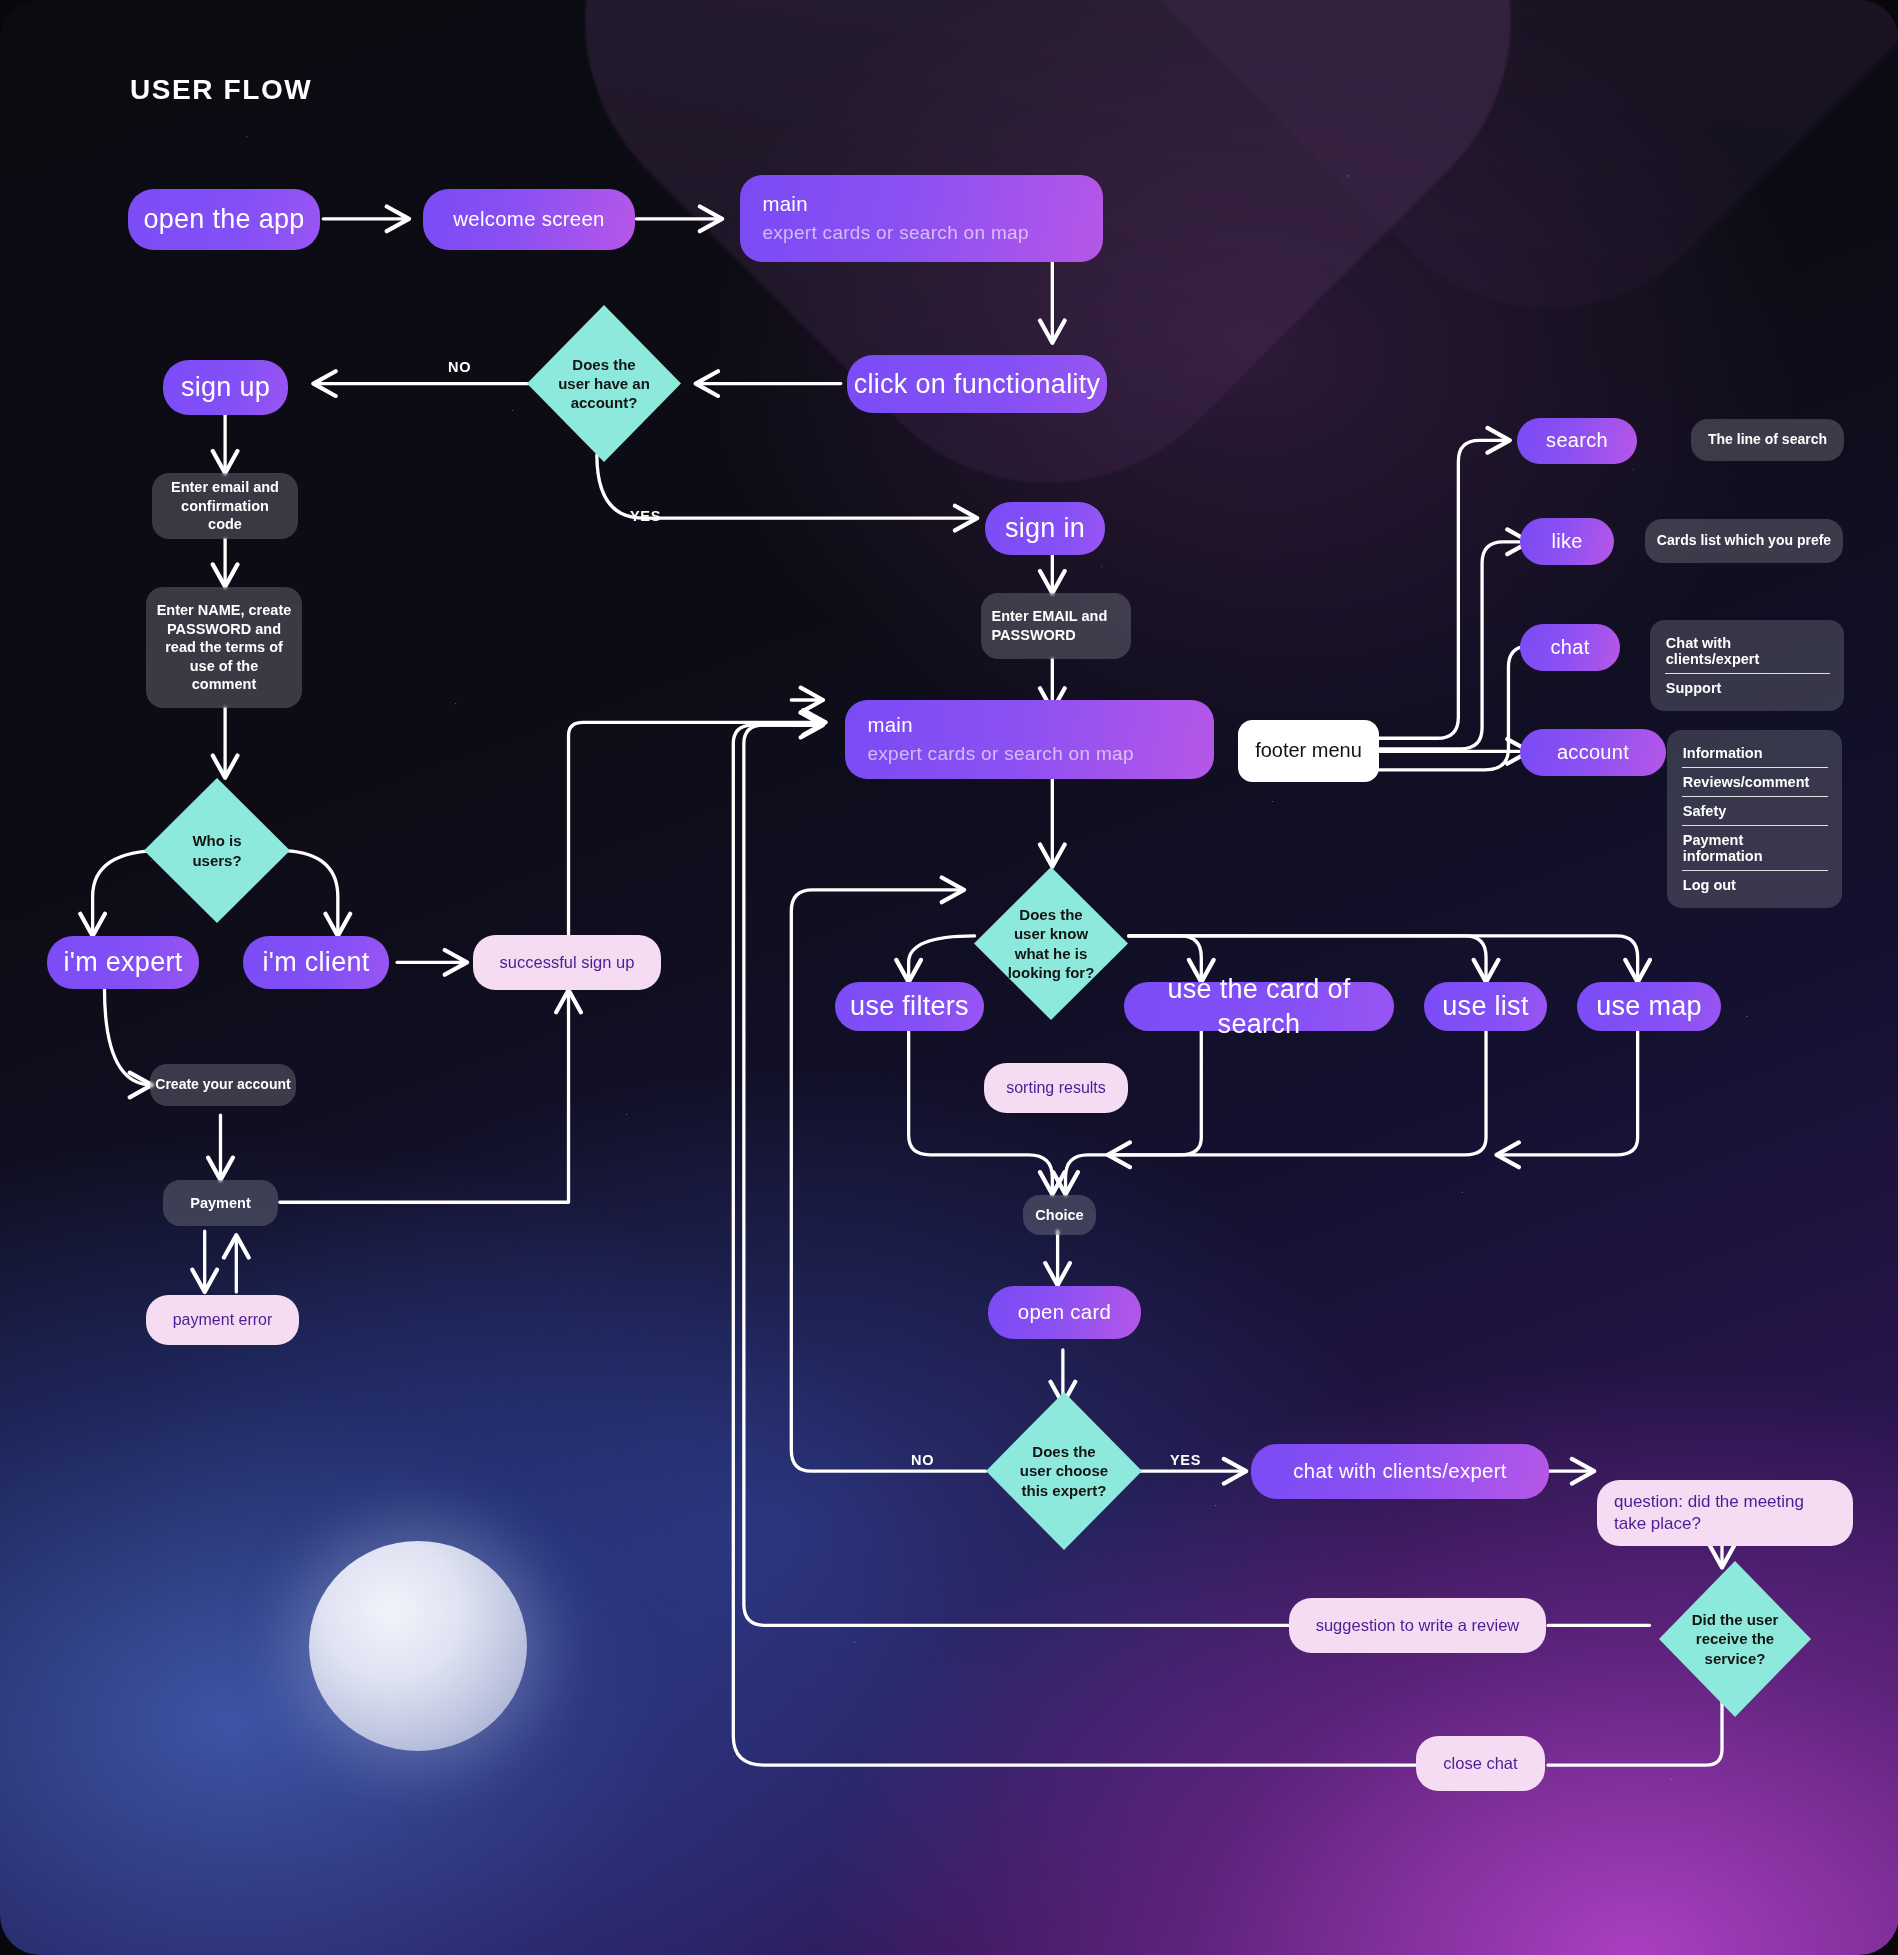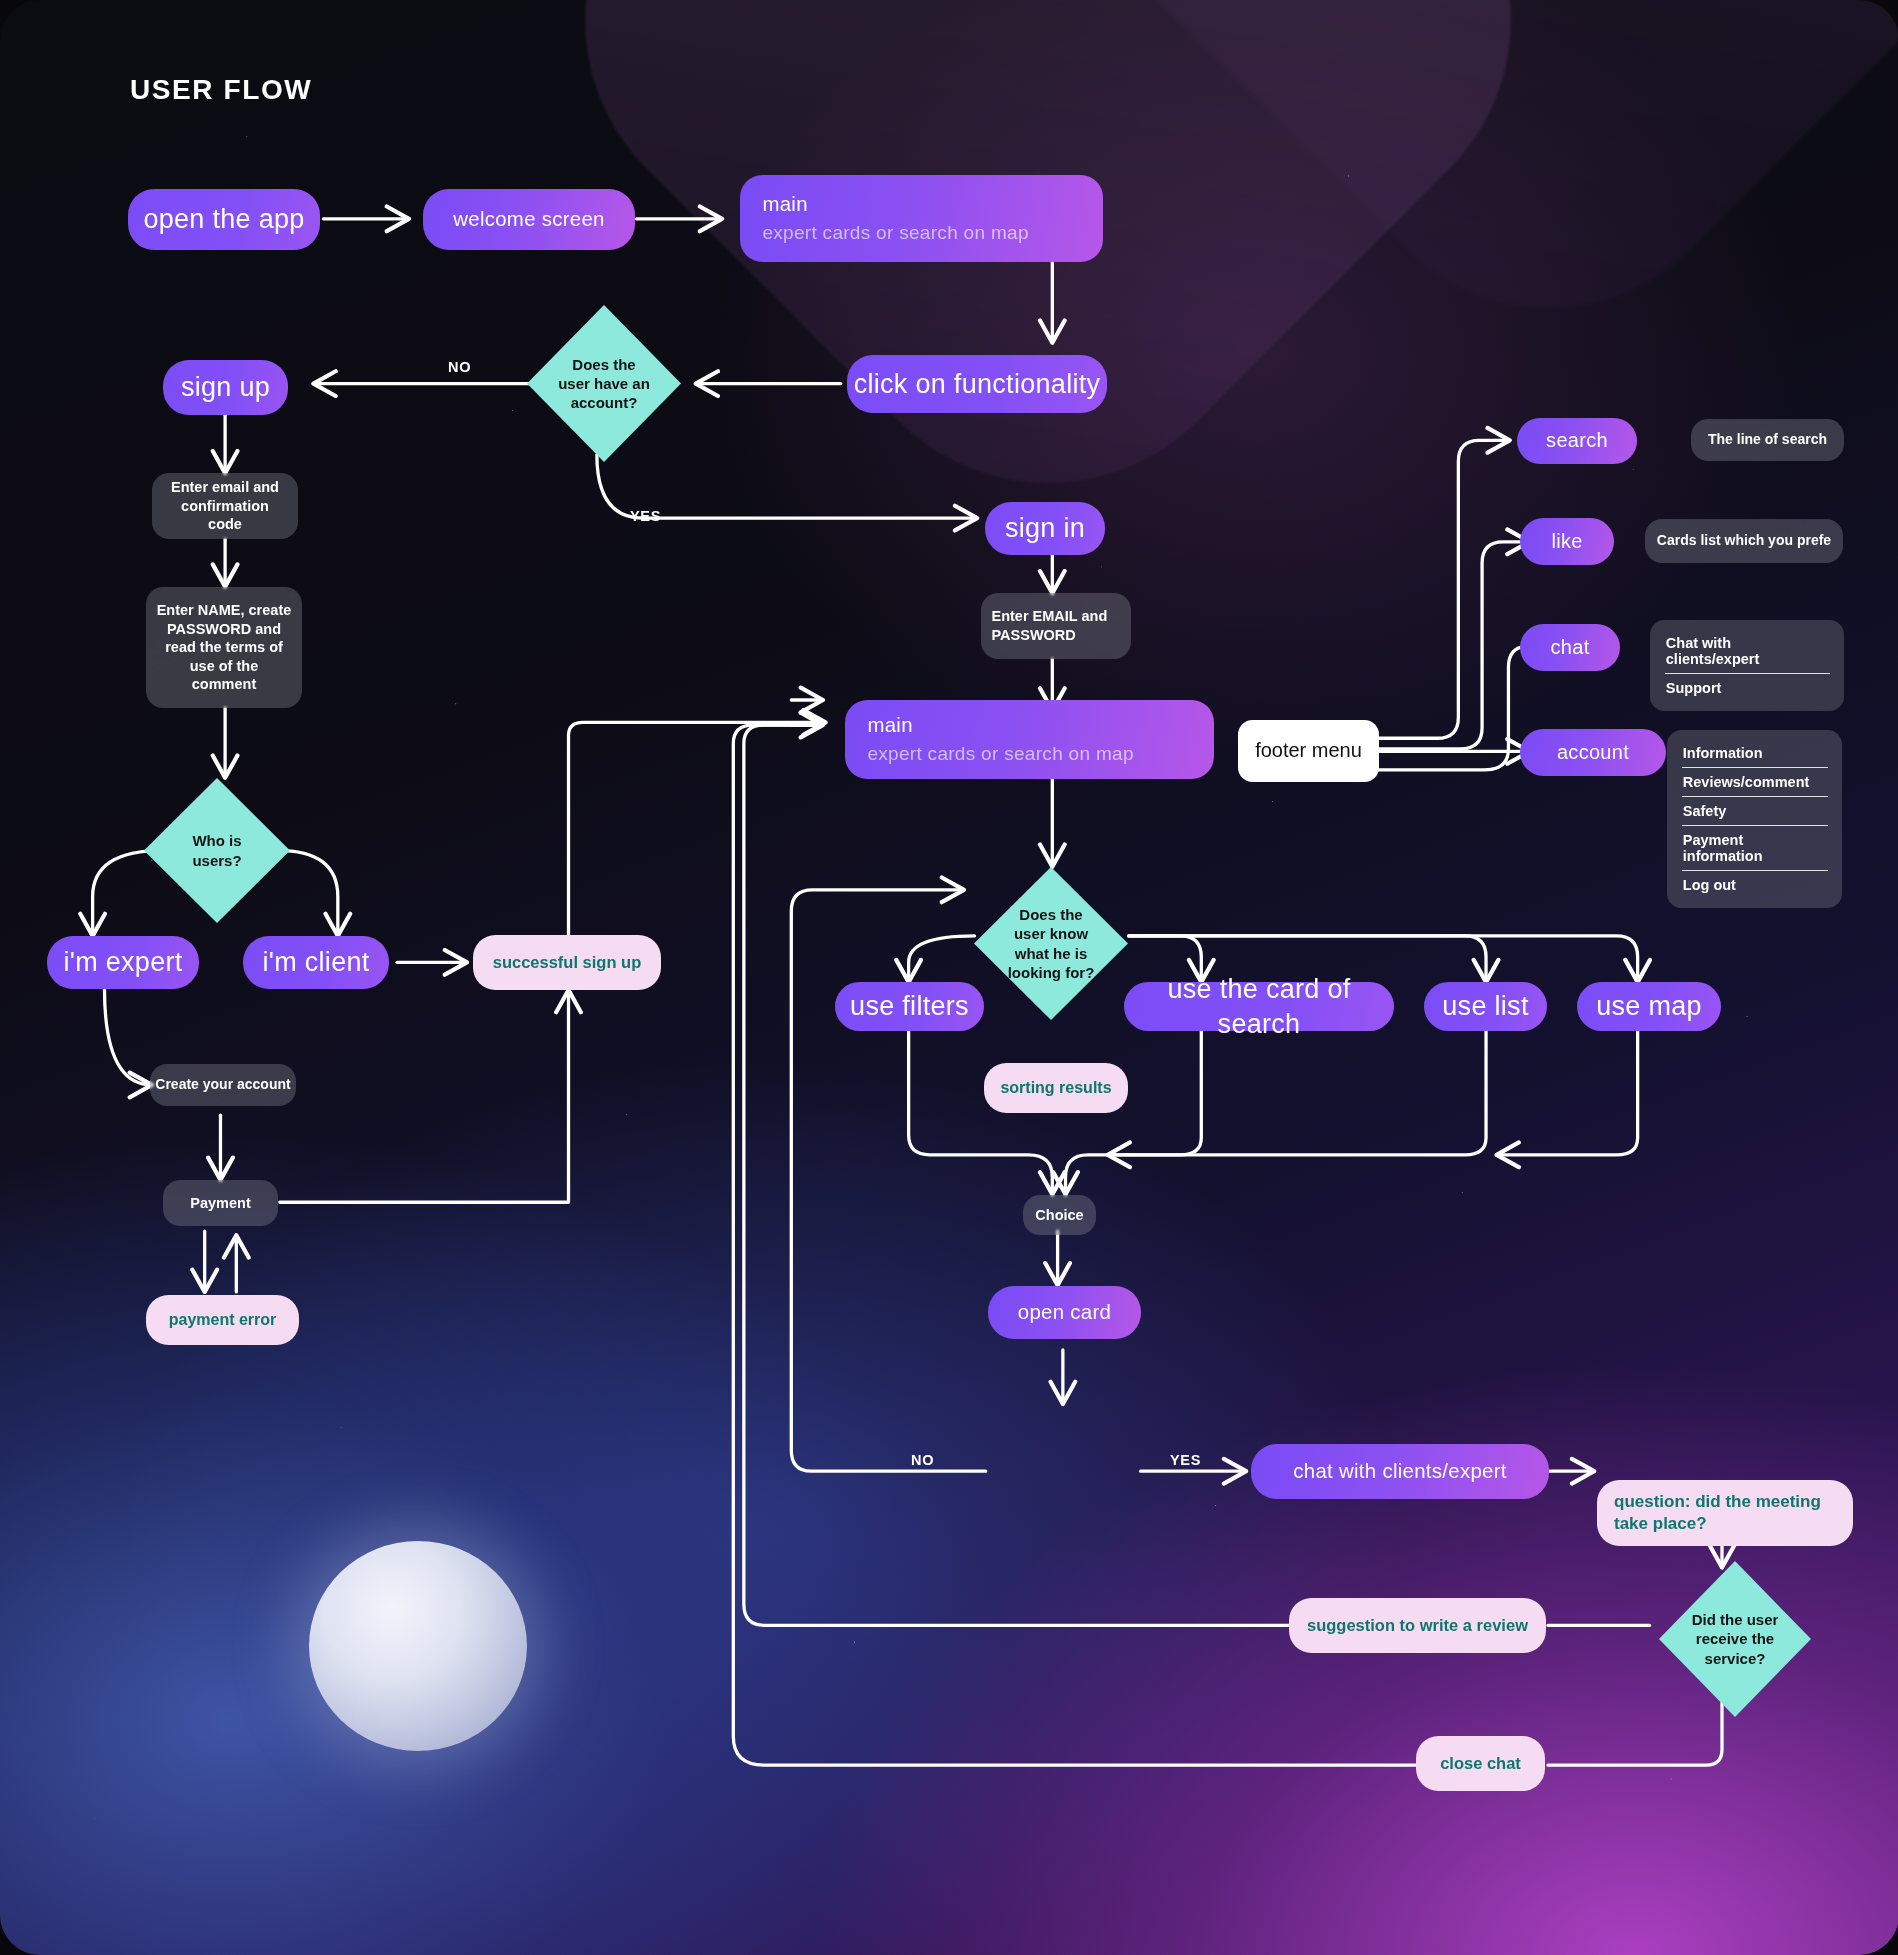--- a/index.html
+++ b/index.html
@@ -53,21 +53,21 @@
   .title{position:absolute;left:130px;top:74px;color:#fff;font-size:28px;letter-spacing:1.6px;font-weight:600;}
 
   .node{position:absolute;display:flex;align-items:center;justify-content:center;
     text-align:center;box-sizing:border-box;line-height:1.28;}
   .purple{background:linear-gradient(100deg,#7a4bf5 0%,#8b50f2 45%,#b657e8 100%);
     color:#fff;border-radius:26px;font-size:20.4px;letter-spacing:0.3px;}
   .purple-solid{background:linear-gradient(100deg,#7b4cf6 0%,#8450f6 60%,#9a55f2 100%);
     color:#fff;border-radius:26px;font-size:27px;letter-spacing:0.3px;}
   .teal{background:#8ee9dd;color:#141414;font-weight:600;font-size:15px;
     clip-path:polygon(50% 0%,100% 50%,50% 100%,0% 50%);}
-  .pink{background:#f5dcf2;color:#0f766e;border-radius:22.4px;font-size:16.5px;font-weight:700;}
+  .pink{background:#f5dcf2;color:#4c1d95;border-radius:22.4px;font-size:16.5px;font-weight:400;}
   .gray{background:rgba(125,128,140,.40);color:#fff;border-radius:17px;font-size:14.5px;font-weight:600;
     backdrop-filter:blur(1.3px);}
   .white{background:#fff;color:#121212;border-radius:14.5px;font-size:20px;font-weight:500;}
   .lbl{position:absolute;color:#fff;font-size:14.5px;font-weight:600;letter-spacing:0.7px;}
   .sub{display:block;color:rgba(255,255,255,.62);font-size:19px;margin-top:4px;}
   .maintxt{display:block;text-align:left;width:100%;padding-left:22.4px;box-sizing:border-box;}
   .maintxt .t1{display:block;font-size:20.4px;color:#fff;}
   .menu{position:absolute;background:rgba(118,121,133,.38);border-radius:14.5px;
     box-sizing:border-box;padding:9.2px 14.5px;color:#fff;font-size:14.5px;font-weight:600;}
   .menu .row{padding:6px 1.3px;border-bottom:1.3px solid rgba(255,255,255,.85);}
@@ -302,20 +302,23 @@
   <div class="node pink" style="left:984px;top:1063px;width:144px;height:50px;font-size:16px;">
     <span>sorting results</span>
   </div>
   <div class="node gray" style="left:1023px;top:1195px;width:73px;height:40px;font-size:14.5px;">
     <span>Choice</span>
   </div>
   <div class="node purple" style="left:988px;top:1286px;width:153px;height:53px;">
     <span>open card</span>
   </div>
 
+  <div class="node teal" style="left:986px;top:1392px;width:156px;height:158px;">
+    <span style="max-width:99px;">Does the user choose this expert?</span>
+  </div>
   <div class="lbl" style="left:911px;top:1452px;">NO</div>
   <div class="lbl" style="left:1170px;top:1452px;">YES</div>
 
   <div class="node purple" style="left:1251px;top:1444px;width:298px;height:55px;">
     <span>chat with clients/expert</span>
   </div>
   <div class="node pink" style="left:1597px;top:1444px;width:256px;height:66px;font-size:17px;text-align:left;justify-content:flex-start;padding:0 17px;margin-top:36px;">
     <span>question: did the meeting take place?</span>
   </div>
   <div class="node teal" style="left:1659px;top:1561px;width:152px;height:156px;">

